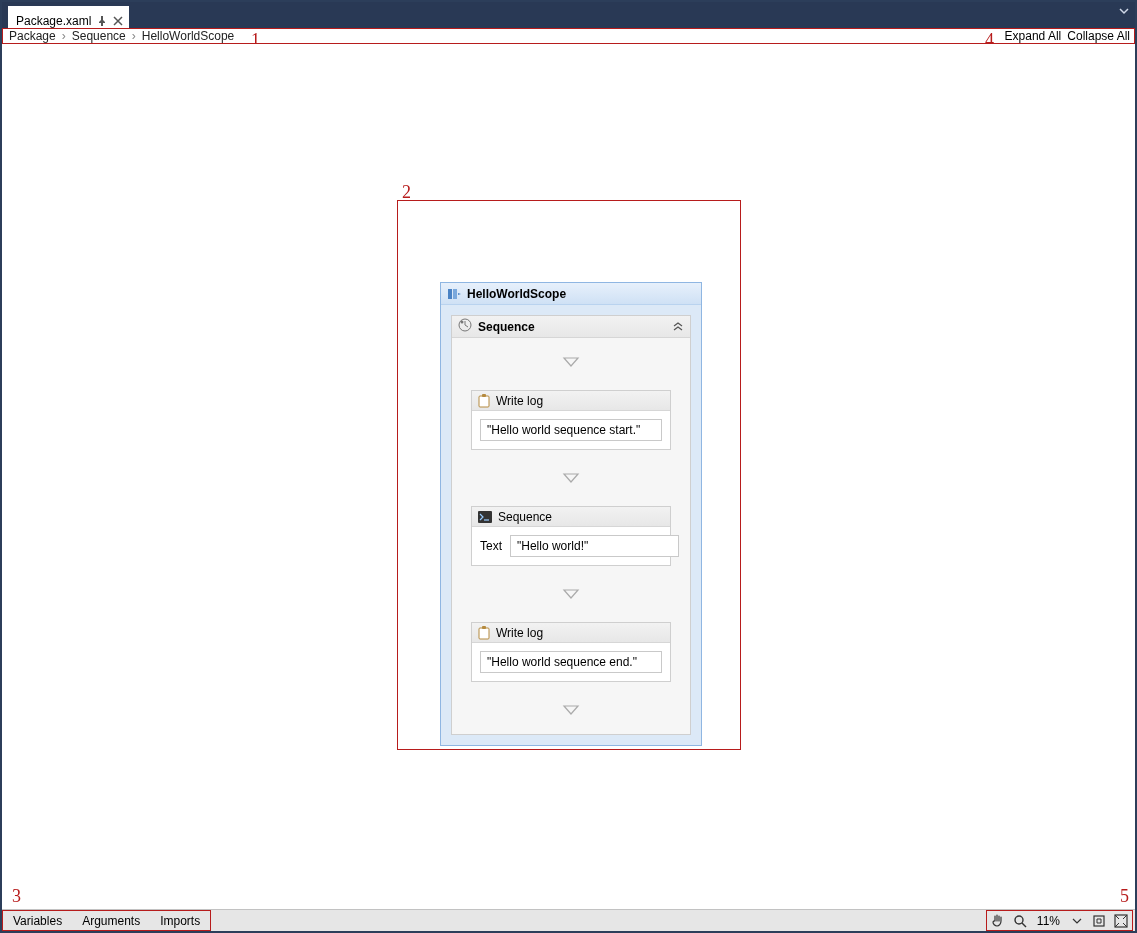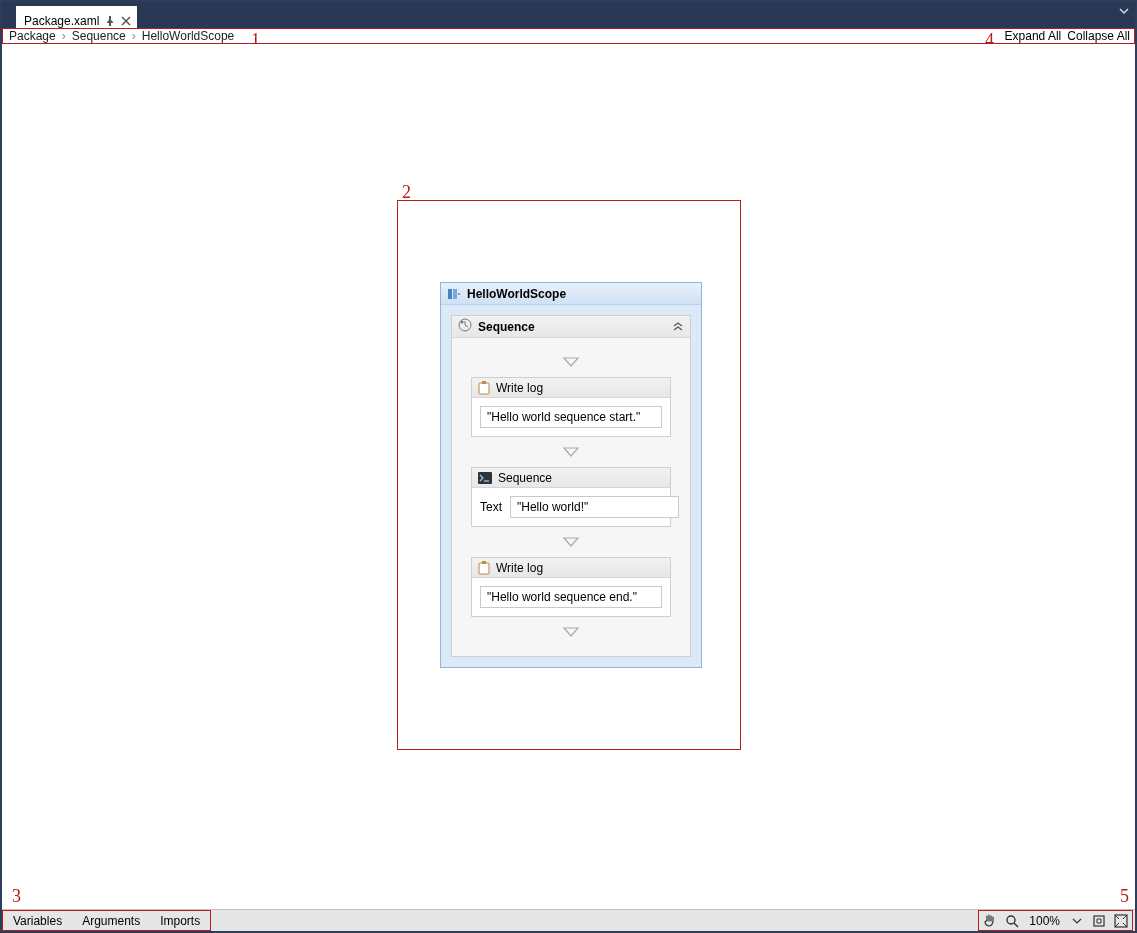--- a/index.html
+++ b/index.html
@@ -1,21 +1,21 @@
 <!DOCTYPE html>
 <html><head>
 <meta charset="utf-8">
 <style>
   * { box-sizing: border-box; font-family: "Segoe UI", Tahoma, sans-serif; }
   html, body { margin: 0; padding: 0; width: 1137px; height: 933px; background: #293955; overflow: hidden; }
   .app { width: 100%; height: 100%; display: flex; flex-direction: column; border: 2px solid #2c3e5a; }
 
   
   .tabbar { height: 26px; background: #293955; display: flex; align-items: flex-end; position: relative; }
-  .tab { background: #ffffff; height: 22px; display: flex; align-items: center; padding: 8px 6px 0 8px; font-size: 12px; color: #000; gap: 6px; margin-left: 14px; }
+  .tab { background: #ffffff; height: 22px; display: flex; align-items: center; padding: 8px 6px 0 8px; font-size: 12px; color: #000; gap: 6px; margin-left: 6px; }
   .tab .pin-icon svg, .tab .close-icon svg { display:block; }
   .tabbar-right { position: absolute; right: 6px; top: 4px; }
   .tabbar-right svg { display: block; }
 
   
   .breadcrumb-bar { height: 16px; background: #ffffff; border: 1px solid #b71c1c; display: flex; align-items: center; justify-content: space-between; padding: 0 4px 0 6px; font-size: 12px; }
   .breadcrumb { display: flex; align-items: center; gap: 6px; }
   .crumb { color: #222; cursor: pointer; }
   .crumb-sep { color: #888; }
   .breadcrumb-actions { display: flex; gap: 6px; margin-left: 32px; }
@@ -37,21 +37,21 @@
 
   
   .sequence { background: #f6f6f6; border: 1px solid #cfcfcf; }
   .sequence-header { height: 22px; background: linear-gradient(#f2f2f2,#e7e7e7); border-bottom: 1px solid #d6d6d6; display: flex; align-items: center; padding: 0 6px; font-size: 12px; font-weight: 600; gap: 6px; justify-content: flex-start; position: relative; }
   .sequence-header .collapse-icon { position: absolute; right: 6px; }
   .sequence-body { padding: 12px 6px; display: flex; flex-direction: column; align-items: center; }
 
   .drop-arrow { width: 18px; height: 12px; margin: 6px 0; }
   .drop-arrow svg { display:block; }
 
-  .activity { width: 200px; background: #ffffff; border: 1px solid #cfcfcf; margin: 3px 0; }
+  .activity { width: 200px; background: #ffffff; border: 1px solid #cfcfcf; margin: 16px 0; }
   .activity-header { height: 20px; background: linear-gradient(#f2f2f2,#e7e7e7); border-bottom: 1px solid #d6d6d6; display: flex; align-items: center; padding: 0 6px; font-size: 12px; gap: 6px; }
   .activity-header svg { display:block; }
   .activity-body { padding: 8px; display: flex; align-items: center; gap: 8px; }
   .field-label { font-size: 12px; }
   .field-input { flex: 1; border: 1px solid #c9c9c9; height: 22px; padding: 0 6px; font-size: 12px; background: #fff; }
 
   
   .bottom-bar { height: 22px; background: #e6e6e6; border-top: 1px solid #c2c2c2; display: flex; align-items: stretch; font-size: 12px; position: relative; }
   .bottom-tabs { display: flex; border: 1px solid #b71c1c; }
   .bottom-tab { padding: 4px 10px; display: flex; align-items: center; cursor: pointer; }
@@ -228,21 +228,21 @@
         <svg width="14" height="14" viewBox="0 0 14 14">
             <path d="M4 2v5M6 1v6M8 2v5M10 3v4c0 3-2 5-4 5s-4-2-4-4l1-1" fill="none" stroke="#333" stroke-width="1.2" stroke-linecap="round"></path>
           </svg>
       </span>
       <span class="iconbtn">
         <svg width="14" height="14" viewBox="0 0 14 14">
             <circle cx="6" cy="6" r="4" fill="none" stroke="#333" stroke-width="1.4"></circle>
             <path d="M9 9l4 4" stroke="#333" stroke-width="1.4"></path>
           </svg>
       </span>
-      <span class="zoom-display">100%</span>
+      <span class="zoom-display">11%</span>
       <span class="iconbtn">
         <svg width="10" height="10" viewBox="0 0 10 10">
             <path d="M1 3l4 4 4-4" fill="none" stroke="#333" stroke-width="1.2"></path>
           </svg>
       </span>
       <span class="iconbtn">
         <svg width="14" height="14" viewBox="0 0 14 14">
             <rect x="2" y="2" width="10" height="10" fill="none" stroke="#333" stroke-width="1.2"></rect>
             <path d="M5 5h4v4H5z" fill="none" stroke="#333" stroke-width="1"></path>
           </svg>

